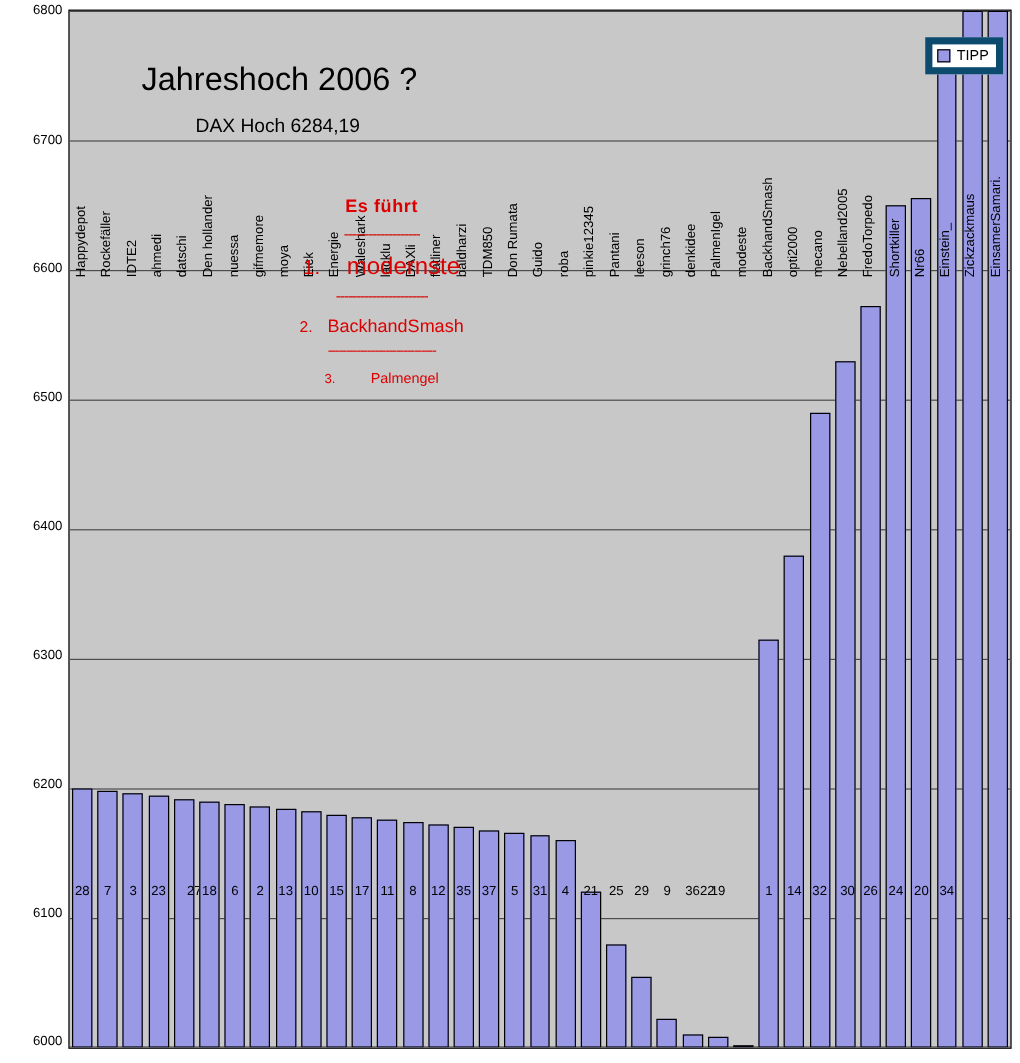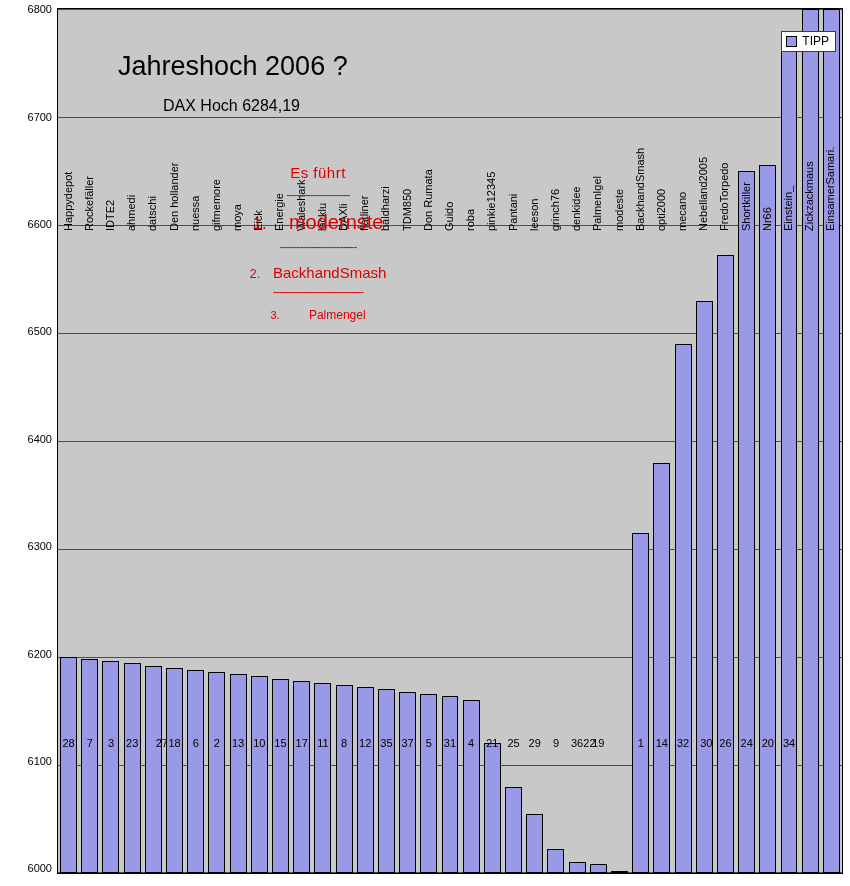--- a/index.html
+++ b/index.html
@@ -74,21 +74,21 @@
     text-align: center;
     font-size: 11px;
     color: #000000;
   }
   
   #legend {
     position: absolute;
     right: 6px;
     top: 22px;
     background: #ffffff;
-    border: 1px solid #0c4a6e;
+    border: 6px solid #0c4a6e;
     padding: 2px 6px 3px 4px;
     font-size: 12px;
     display: flex;
     align-items: center;
     gap: 5px;
     margin-left: 48px;
   }
   #legend .swatch {
     width: 9px;
     height: 9px;
@@ -113,21 +113,21 @@
   }
   
   #anno {
     position: absolute;
     left: 110px;
     top: 155px;
     width: 300px;
     color: #dd0000;
     text-align: center;
   }
-  #anno .l1 { font-size: 15px; font-weight: normal; letter-spacing: 0.5px; text-align: center; }
+  #anno .l1 { font-size: 15px; font-weight: bold; letter-spacing: 0.5px; text-align: center; }
   #anno .sep1 { font-size: 13px; letter-spacing: -1px; margin-top: 6px; }
   #anno .l2 { margin-top: 9px; font-size: 20px; }
   #anno .l2 .num { font-size: 17px; }
   #anno .sep2 { font-size: 13px; letter-spacing: -1px; margin-top: 5px; }
   #anno .l3 { margin-top: 10px; font-size: 15px; }
   #anno .l3 .num { font-size: 13px; }
   #anno .sep3 { font-size: 12px; letter-spacing: -1px; margin-top: 4px; }
   #anno .l4 { margin-top: 9px; font-size: 12px; }
   #anno .l4 .num { font-size: 11px; margin-right: 26px; }
 </style>

